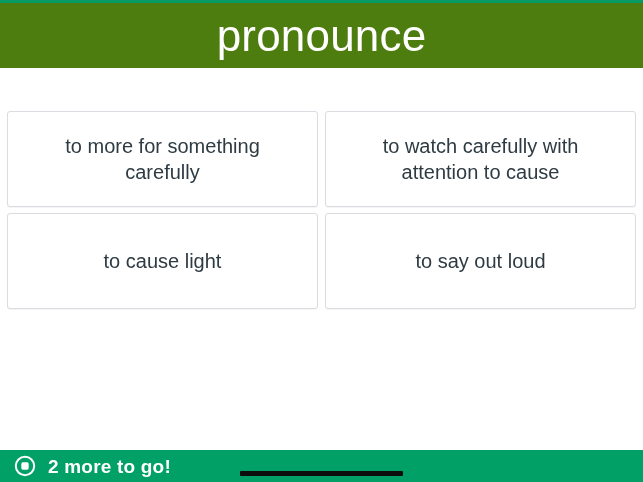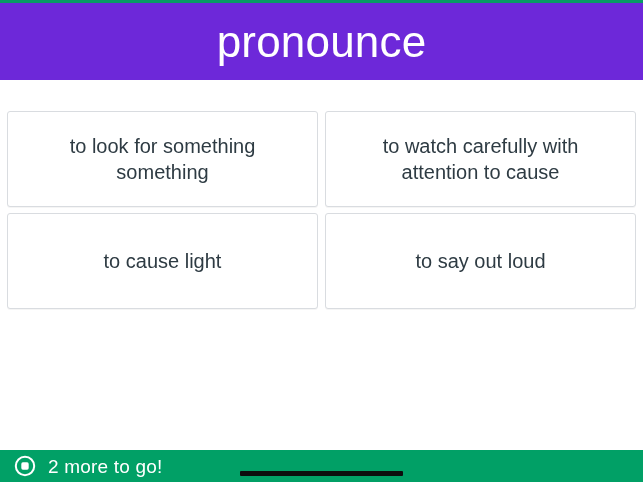--- a/index.html
+++ b/index.html
@@ -23,22 +23,22 @@
     display: flex;
     flex-direction: column;
   }
 
   
   .header {
     position: absolute;
     top: 0;
     left: 0;
     width: 643px;
-    height: 80px;
-    background: #6d28d9;
+    height: 68px;
+    background: #4d7c0f;
     border-top: 3px solid #079a65;
     box-sizing: border-box;
     display: flex;
     align-items: center;
     justify-content: center;
   }
   .header-title {
     color: #ffffff;
     font-size: 44px;
     font-weight: 300;
@@ -112,21 +112,21 @@
     display: flex;
     align-items: center;
     justify-content: center;
     cursor: pointer;
   }
   .status-icon svg { display: block; }
   .status-text {
     margin-left: 12px;
     color: #ffffff;
     font-size: 19px;
-    font-weight: 400;
+    font-weight: 700;
     letter-spacing: 0.2px;
     line-height: 1;
     white-space: nowrap;
     user-select: none;
   }
   .progress-track {
     position: absolute;
     left: 240px;
     bottom: 6px;
     width: 163px;
@@ -140,21 +140,21 @@
 
 <div id="app">
 
   <div class="header">
     <div class="header-title">pronounce</div>
   </div>
 
   <div class="answers">
 
     <div class="answer-card">
-      <span class="answer-text">to look for something something</span>
+      <span class="answer-text">to more for something carefully</span>
     </div>
 
     <div class="answer-card">
       <span class="answer-text">to watch carefully with attention to cause</span>
     </div>
 
     <div class="answer-card">
       <span class="answer-text">to cause light</span>
     </div>
 

